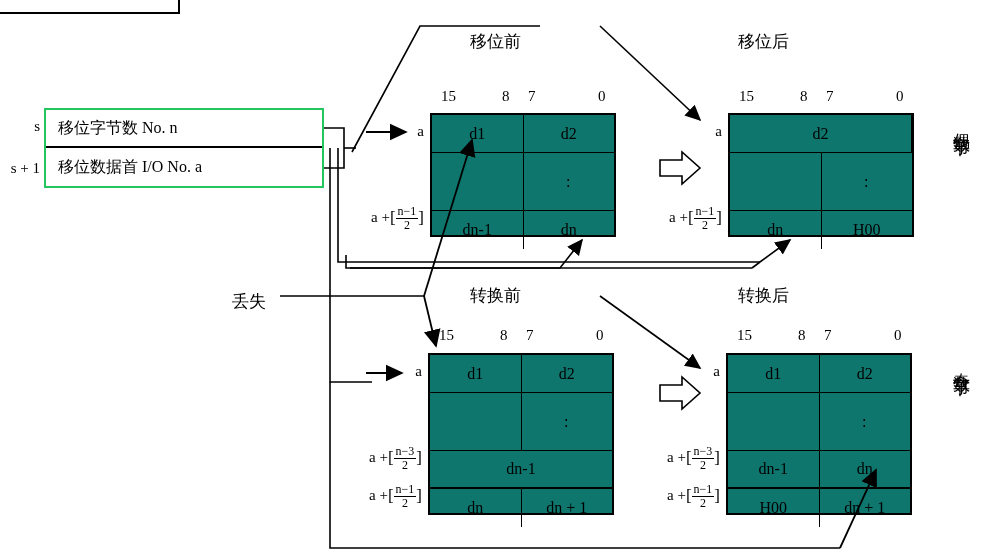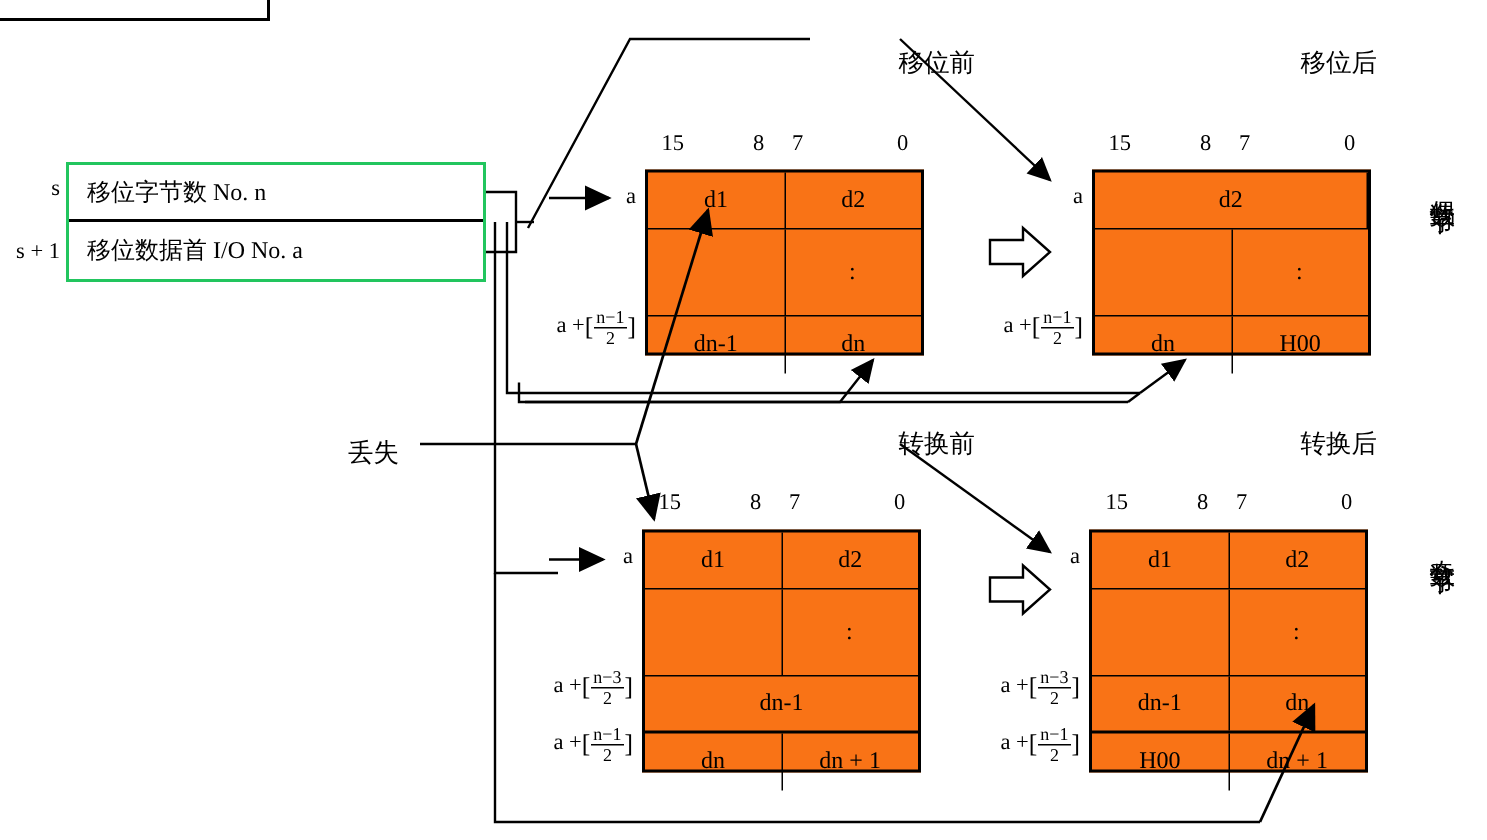--- a/index.html
+++ b/index.html
@@ -34,34 +34,34 @@
     height:50%;box-sizing:border-box;
     display:flex;align-items:center;
     padding-left:12px;font-size:16px;
   }
   #op-box .row.first{border-bottom:2px solid #000;}
   .op-tag{font-size:15px;text-align:right;}
   #op-tag-s{left:0px;top:118px;width:40px;}
   #op-tag-s1{left:-8px;top:160px;width:48px;}
 
   
-  .blk{border:2px solid #000;box-sizing:border-box;background:#f97316;}
+  .blk{border:2px solid #000;box-sizing:border-box;background:#0f766e;}
   .blk .r{display:flex;height:38px;border-bottom:1px solid #000;box-sizing:border-box;}
   .blk .r:last-child{border-bottom:none;}
   .blk .c{flex:1;display:flex;align-items:center;justify-content:center;font-size:16px;box-sizing:border-box;}
   .blk .c.left{border-right:1px solid #000;}
   .r.tall{height:58px;}
   .r.thick{border-bottom:2px solid #000;}
   .dots{font-size:17px;letter-spacing:1px;}
 
   
   .bits{font-size:15px;position:absolute;width:100%;}
   .bits span{position:absolute;}
 
-  .blk-title{font-size:17px;text-align:right;font-family:"Liberation Sans", sans-serif;}
+  .blk-title{font-size:17px;text-align:left;font-family:"Liberation Sans", sans-serif;}
 
   .addr{font-size:15px;text-align:right;white-space:nowrap;}
   .frac{display:inline-block;vertical-align:middle;text-align:center;font-size:12px;line-height:1.05;}
   .frac .num{display:block;border-bottom:1px solid #000;padding:0 2px;}
   .frac .den{display:block;padding:0 2px;}
   .brk{font-size:17px;vertical-align:middle;}
 
   
   .vlabel{
     writing-mode:vertical-rl;

